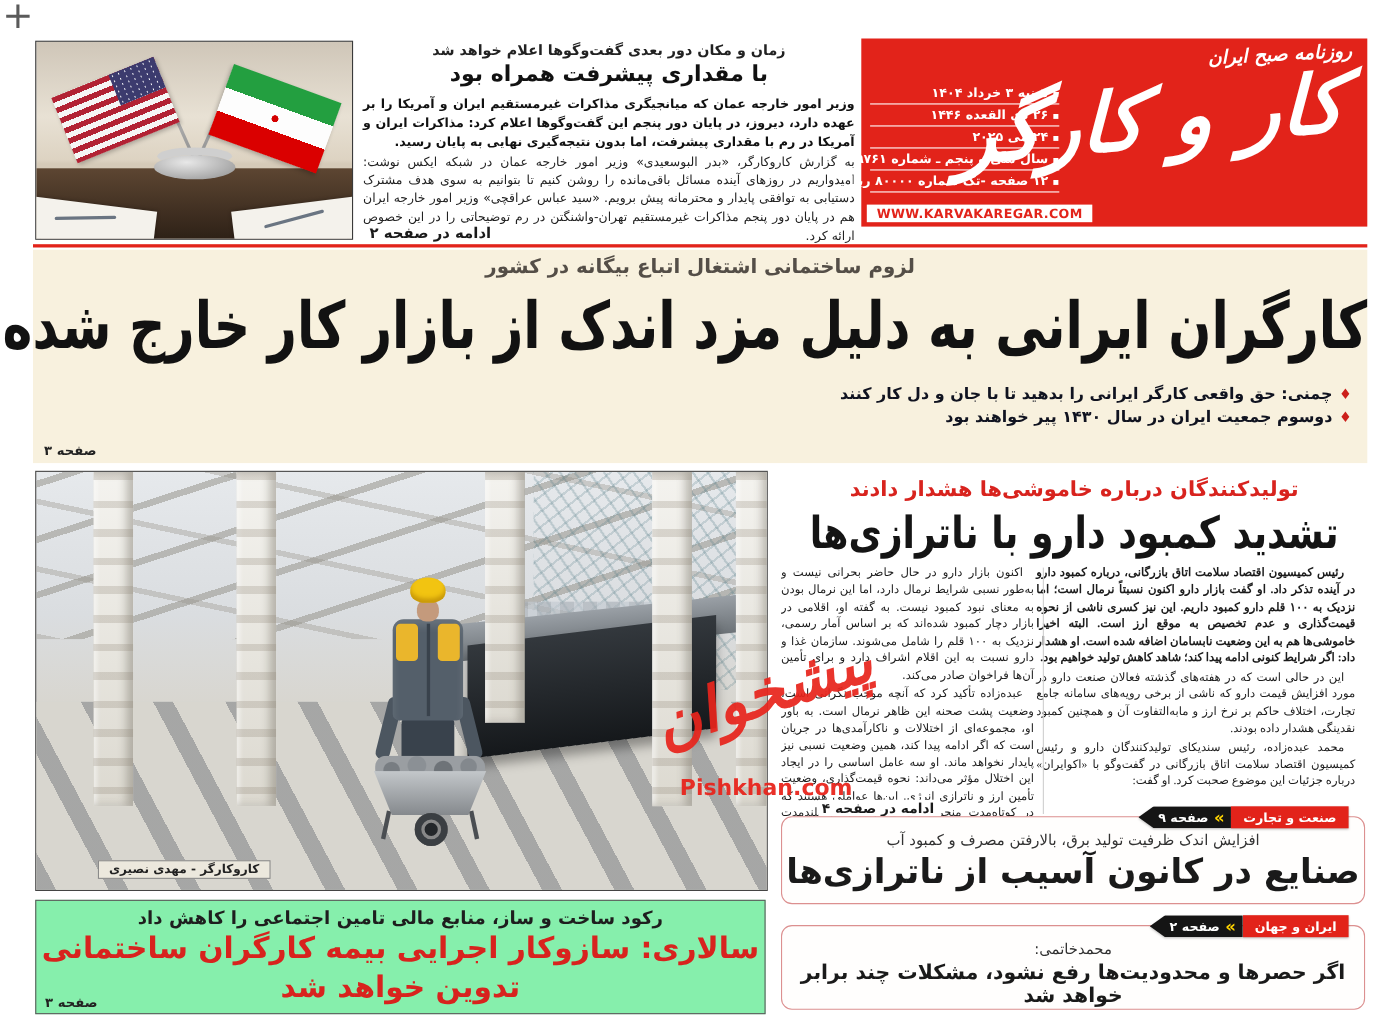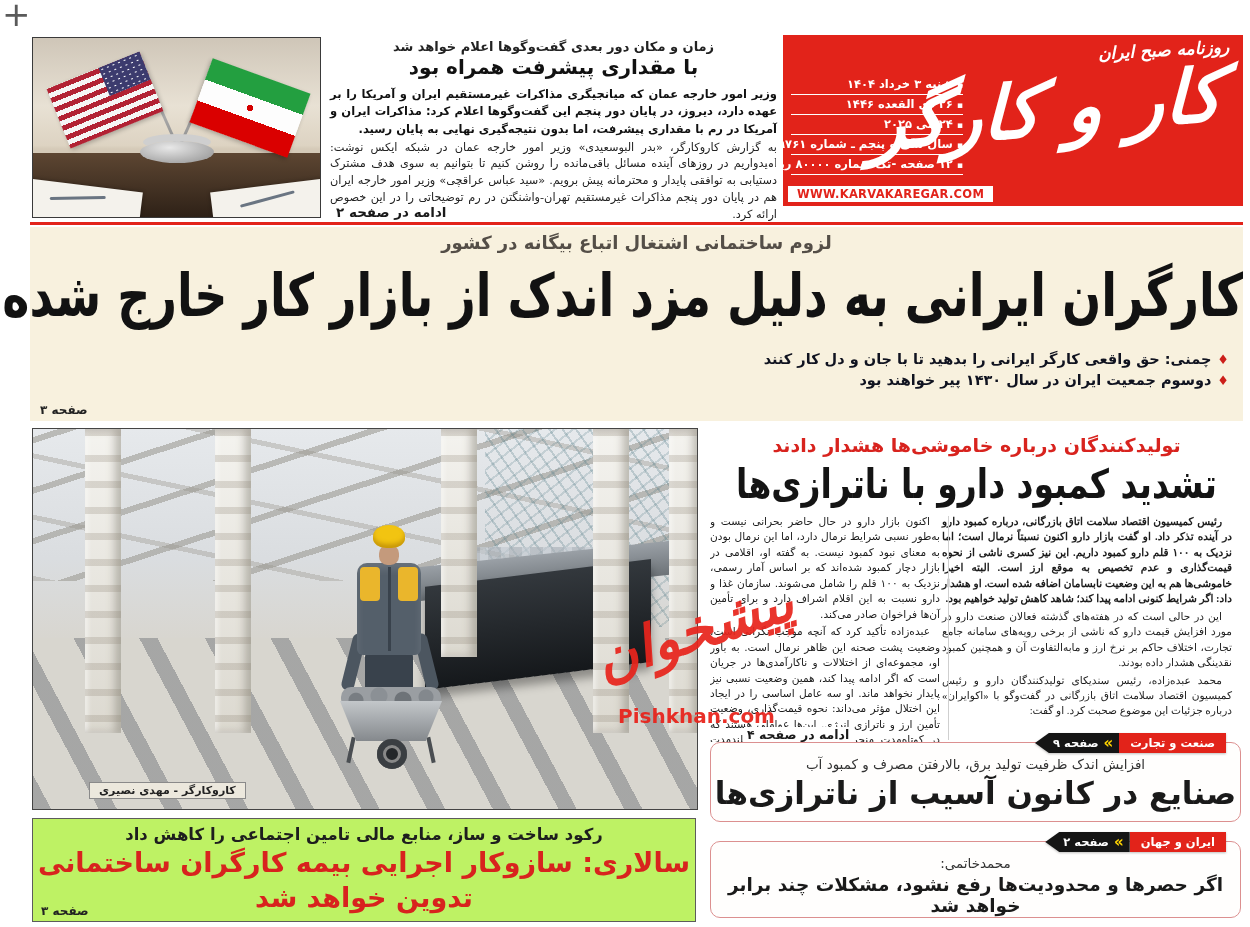--- a/index.html
+++ b/index.html
@@ -116,21 +116,21 @@
      radial-gradient(circle at 85% 45%, #83888d 0 7px, transparent 8px),
      #9a9ea2; }
   .wb-wheel { left:52px; top:214px; width:30px; height:30px; border-radius:50%; background:#24272a;
     box-shadow:inset 0 0 0 6px #3a3e42, inset 0 0 0 9px #888; }
   .wb-leg { top:212px; width:4px; height:26px; background:#4a4e52; }
   .wb-leg.l { left:24px; transform:rotate(12deg); } .wb-leg.r { left:104px; transform:rotate(-12deg); }
   .photo-credit { position:absolute; left:8px; bottom:10px; background:#ece8dd; border:1px solid #8a8a8a;
     font-size:11px; font-weight:bold; color:#222; padding:1px 9px; direction:rtl;margin-left:48px; }
 
   
-  .salari-box { left:32px; top:818px; width:664px; height:104px; border:1px solid #5c5c5c; background:#bef264;
+  .salari-box { left:32px; top:818px; width:664px; height:104px; border:1px solid #5c5c5c; background:#86efac;
     text-align:center; overflow:hidden; }
   .salari-box .kicker { margin-top:6px; font-size:16.5px; font-weight:600; color:#1e1e1e; }
   .salari-box .hl { font-size:27px; font-weight:800; color:#d8231e; line-height:1.2; margin-top:3px; }
   .salari-box .pageref { position:absolute; left:8px; bottom:3px; }
 
   
   .drug-kicker { left:710px; top:434px; width:533px; text-align:center; font-size:19px; font-weight:bold; color:#d8231e; }
   .drug-headline { left:710px; top:460px; width:533px; text-align:center; font-size:33px; font-weight:900;
     color:#141414; white-space:nowrap; transform:scaleY(1.22); transform-origin:center top; letter-spacing:-0.5px; }
   .drug-cols { left:710px; top:514px; width:533px; height:228px; overflow:hidden; }

